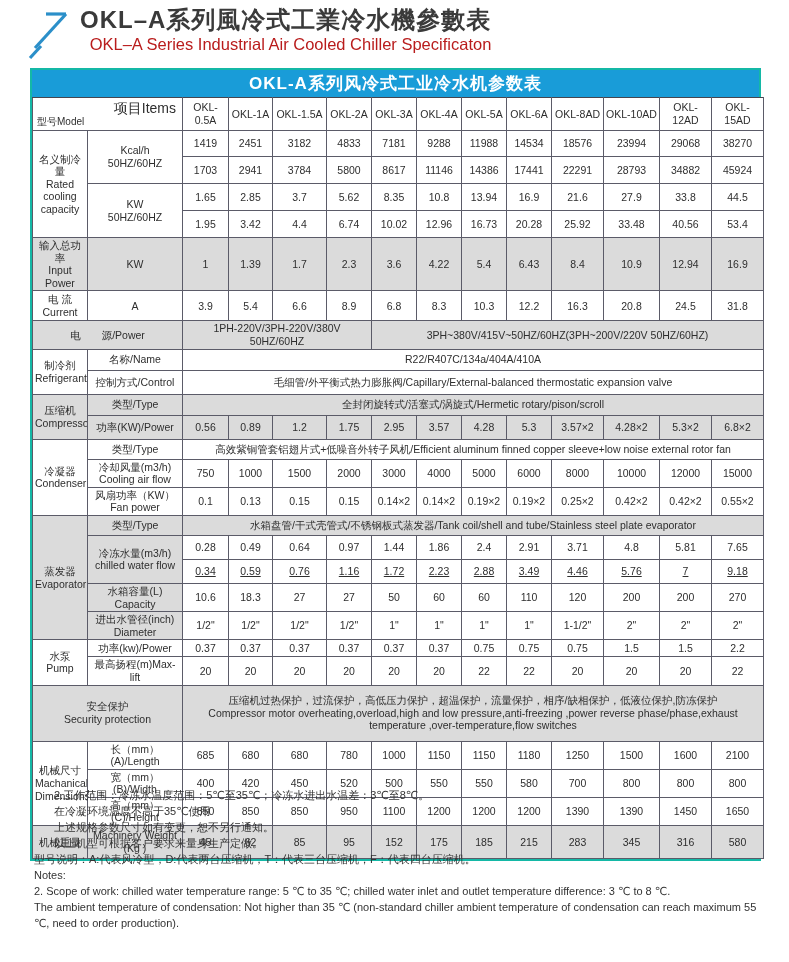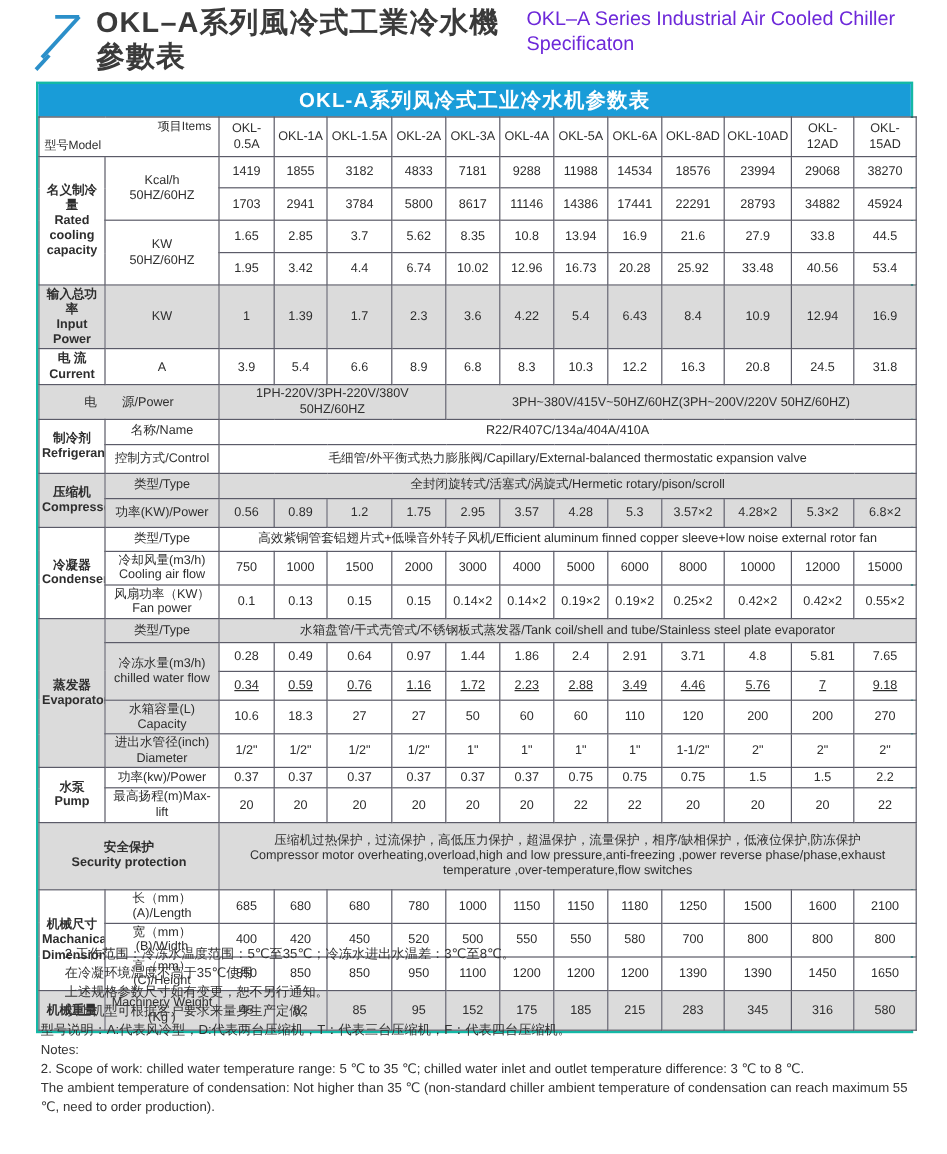--- a/index.html
+++ b/index.html
@@ -1,45 +1,45 @@
 <!DOCTYPE html>
 <html><head>
 <meta charset="utf-8">
 <style>
   html,body{margin:0;padding:0;background:#fff;}
   .page{width:789px;height:962px;background:#ffffff;position:relative;overflow:hidden;
         font-family:"Liberation Sans","DejaVu Sans",sans-serif;color:#2e2e2e;}
   
   .hdr-block{position:absolute;left:28px;top:6px;display:flex;align-items:flex-start;}
   .logo{width:42px;height:50px;margin-right:10px;margin-top:4px;flex:none;}
-  .titles{display:flex;flex-direction:row;}
+  .titles{display:flex;flex-direction:column;align-items:flex-end;}
   .title-cn{font-size:24px;font-weight:bold;color:#3a3a3a;letter-spacing:1px;line-height:1.15;}
-  .title-en{font-size:16.5px;color:#6d28d9;line-height:1.25;}
+  .title-en{font-size:16.5px;color:#b91c1c;line-height:1.25;}
   
   .table-wrap{position:absolute;left:30px;top:68px;width:727px;border:2px solid #14b8a6;}
   .blue-bar{background:#199cd8;color:#fff;text-align:center;font-size:17px;font-weight:bold;
             height:27px;line-height:27px;letter-spacing:1px;}
   table.spec{border-collapse:collapse;table-layout:fixed;width:100%;}
   table.spec td{border:1px solid #5b5b68;text-align:center;vertical-align:middle;
                 font-size:10.5px;line-height:1.2;padding:1px 2px;background:#fff;
                 overflow:hidden;}
   table.spec tr.g td{background:#dbdbdb;}
   table.spec td.g{background:#dbdbdb;}
   table.spec tr.sec td{border-top:1.6px solid #45454f;}
-  td.cat{white-space:pre-line;font-size:10.5px;font-weight:bold;}
+  td.cat{white-space:pre-line;font-size:10.5px;}
   td.item{white-space:pre-line;font-size:10.5px;}
   td.hdrc{font-size:10.5px;background:#dbdbdb;}
   td.span{font-size:10.5px;}
   td.left{text-align:left;padding:3px 8px;white-space:pre-line;}
   
   td.corner{position:relative;height:30px;background:
      linear-gradient(to bottom right,transparent calc(50% - 0.6px),#5b5b68 calc(50% - 0.6px),
      #5b5b68 calc(50% + 0.6px),transparent calc(50% + 0.6px)),#dbdbdb;}
   td.corner .c-model{position:absolute;left:4px;bottom:2px;font-size:10px;}
-  td.corner .c-items{position:absolute;right:6px;top:2px;font-size:10px;}
+  td.corner .c-items{position:absolute;right:6px;top:2px;font-size:14px;}
   
   .notes{position:absolute;left:34px;top:788px;width:730px;font-size:11px;color:#333;
          line-height:1.45;}
   .note-line{white-space:pre-wrap;}
   .ind1{padding-left:20px;}
 </style>
 </head>
 <body>
 
 <div class="page">
@@ -95,21 +95,21 @@
             <td class="hdrc">OKL-15AD</td>
           </tr>
           <tr class="sec" style="height: 26px;">
             <td rowspan="4" class="cat">名义制冷量
 Rated
 cooling
 capacity</td>
             <td rowspan="2" class="item">Kcal/h
 50HZ/60HZ</td>
             <td>1419</td>
-            <td>1855</td>
+            <td>2451</td>
             <td>3182</td>
             <td>4833</td>
             <td>7181</td>
             <td>9288</td>
             <td>11988</td>
             <td>14534</td>
             <td>18576</td>
             <td>23994</td>
             <td>29068</td>
             <td>38270</td>

